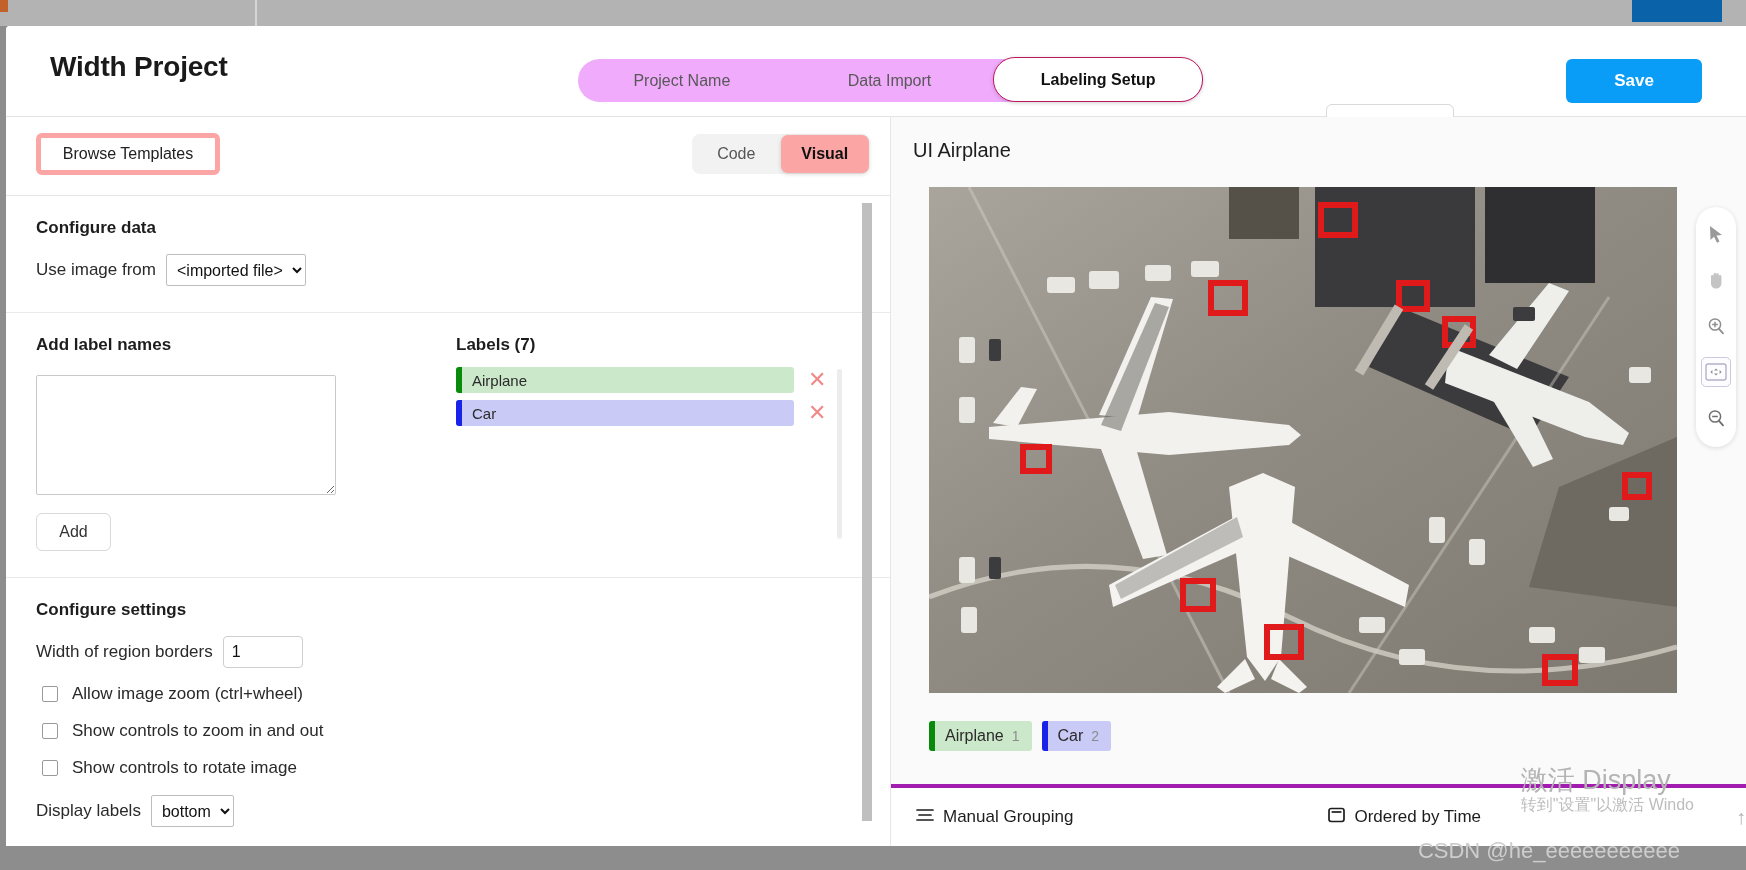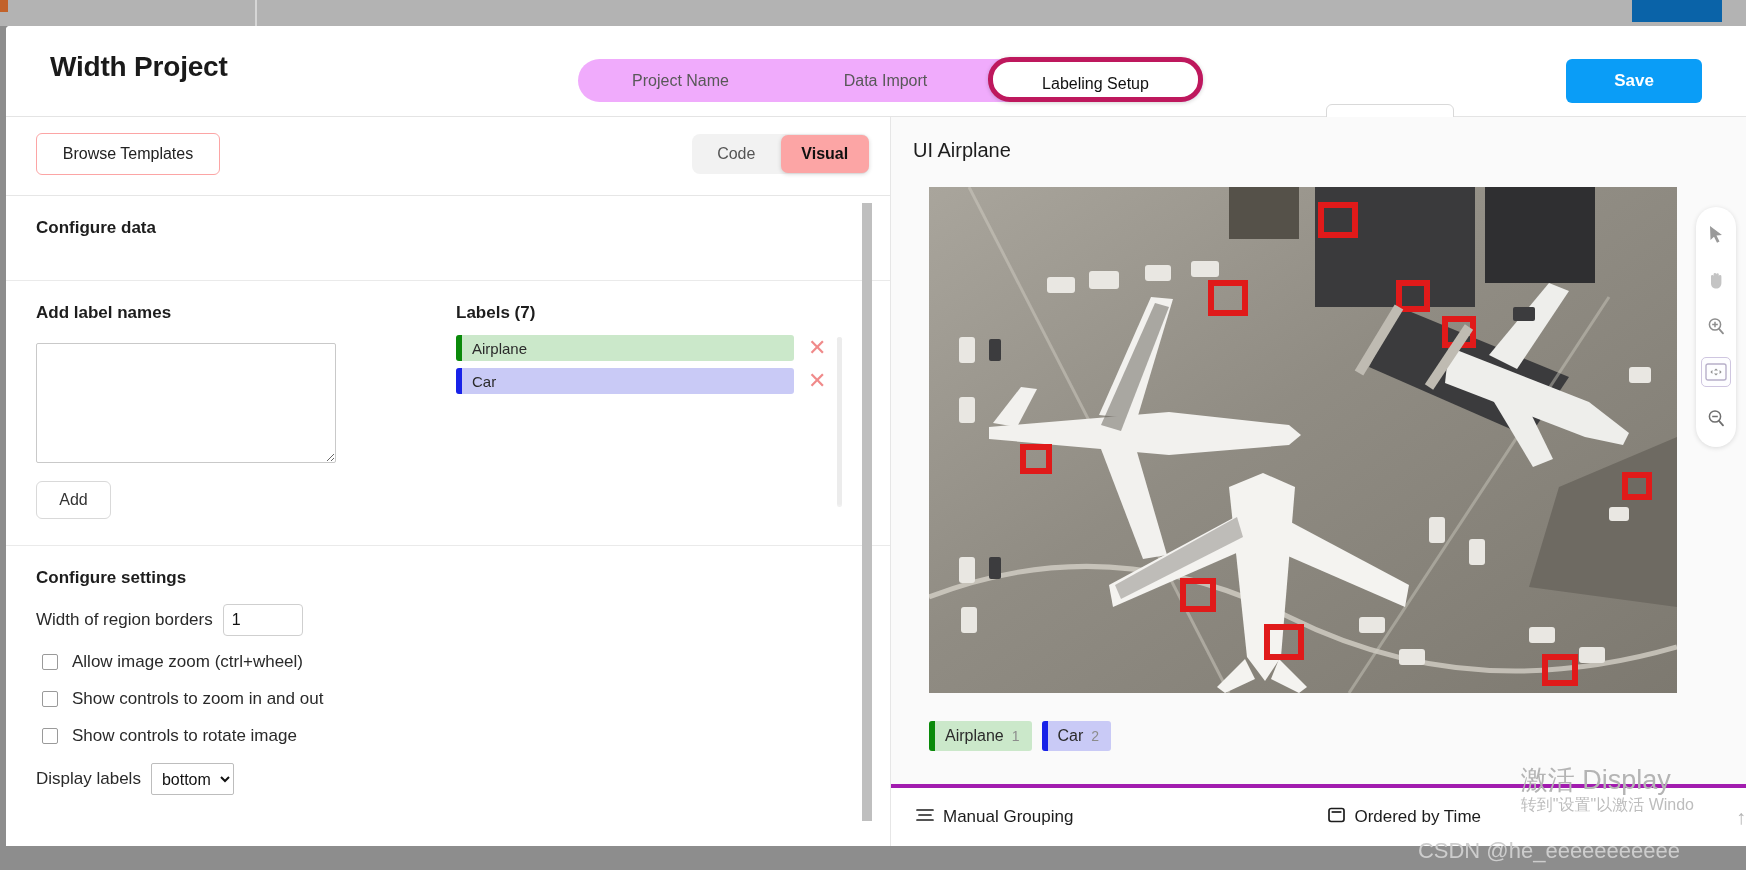--- a/index.html
+++ b/index.html
@@ -60,23 +60,23 @@
     background: #f0abfc; border-radius: 22px;
     display: flex; align-items: flex-end;
   }
   .step-tab {
     flex: 1; height: 43px; line-height: 43px;
     text-align: center; font-size: 16px; color: #585858;
     border-radius: 22px; cursor: pointer; user-select: none;
   }
   .step-tab.active {
     background: #ffffff; color: #111;
-    font-weight: 400;
+    font-weight: 700;
     box-shadow: 0 1px 4px rgba(0,0,0,.18);
-    border: 5px solid #be185d;
+    border: 1px solid #be185d;
     height: 45px; line-height: 43px;
   }
 
   .btn-delete {
     position: absolute; right: 292px; top: 33px;
     width: 128px; height: 39px;
     background: #fff; border: 1px solid #d9d9d9; border-radius: 6px;
     color: #cc0b2e; font-size: 17px; font-weight: 600;
     cursor: pointer;
     margin-top: 45px;
@@ -97,21 +97,21 @@
     position: absolute; left: 0; top: 0;
     width: 884px; height: 729px;
     background: #fff;
     overflow: hidden;
   }
 
   .left-toolbar { position: relative; height: 78px; }
   .btn-browse {
     position: absolute; left: 30px; top: 16px;
     width: 184px; height: 42px;
-    background: #fff; border: 1px solid #fca5a5; border-radius: 6px;
+    background: #fff; border: 5px solid #fca5a5; border-radius: 6px;
     font-size: 16px; color: #222; cursor: pointer;
   }
   .code-visual {
     position: absolute; left: 686px; top: 17px;
     width: 177px; height: 40px;
     background: #f2f2f2; border-radius: 8px;
     display: flex; align-items: center;
   }
   .cv-opt {
     flex: 1; text-align: center; font-size: 16px; color: #555;
@@ -321,20 +321,26 @@
           <div class="code-visual">
             <div class="cv-opt">Code</div>
             <div class="cv-opt active">Visual</div>
           </div>
         </div>
 
         <div class="config-scroll">
 
           <div class="section">
             <div class="section-title">Configure data</div>
+            <div class="row">
+              <span class="row-label">Use image from</span>
+              <select class="sel">
+                <option>&lt;imported file&gt;</option>
+              </select>
+            </div>
           </div>
 
           <div class="section labels-section">
             <div class="labels-left">
               <div class="section-title">Add label names</div>
               <textarea class="names-box" placeholder="" style=""></textarea>
               <div>
                 <button class="btn-add">Add</button>
               </div>
             </div>

